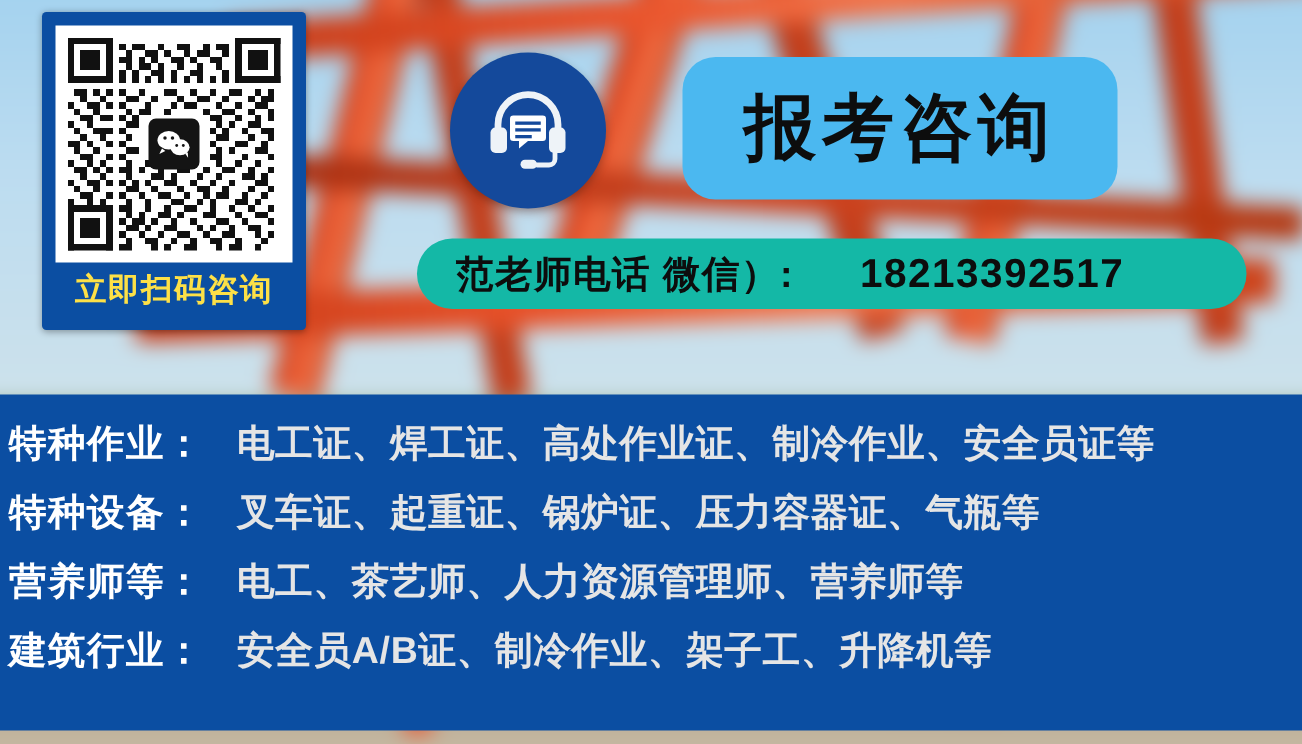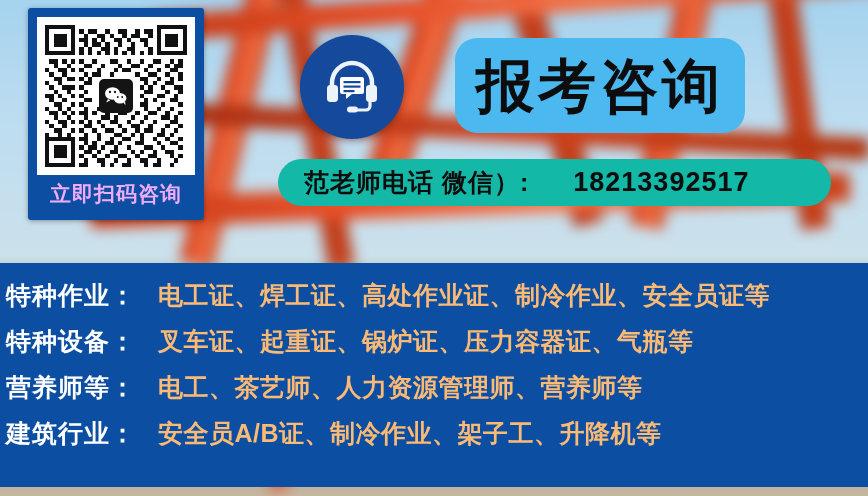--- a/index.html
+++ b/index.html
@@ -75,21 +75,21 @@
   }
   .qr-img {
     position: absolute;
     left: 8px; top: 8px;
     width: 142px; height: 142px;
   }
   .qr-caption {
     position: absolute;
     left: 0; right: 0; top: 172px;
     text-align: center;
-    color: #f0abfc;
+    color: #fde047;
     font-size: 21px;
     font-weight: 700;
     letter-spacing: 1px;
     line-height: 28px;
   }
   .wechat-badge {
     position: absolute;
     left: 50%; top: 50%;
     transform: translate(-50%,-50%);
     width: 34px; height: 34px;
@@ -125,21 +125,21 @@
     height: 95px;
     background: #4bb8f0;
     border-radius: 22px;
     z-index: 6;
     display: flex;
     align-items: center;
     justify-content: center;
   }
   .title-pill .txt {
     color: #0d0d0d;
-    font-size: 58px;
+    font-size: 48px;
     font-weight: 700;
     letter-spacing: 4px;
     line-height: 1;
     white-space: nowrap;
   }
 
   
   .contact-pill {
     position: absolute;
     left: 278px;
@@ -192,21 +192,21 @@
   }
   .svc-cat {
     color: #ffffff;
     font-size: 25px;
     font-weight: 700;
     letter-spacing: 1px;
     width: 152px;
     flex: 0 0 152px;
   }
   .svc-items {
-    color: #fdba74;
+    color: #e5e5e5;
     font-size: 25px;
     font-weight: 700;
     letter-spacing: 0.5px;
   }
 </style>
 </head>
 <body>
 
 <div id="poster">
 

